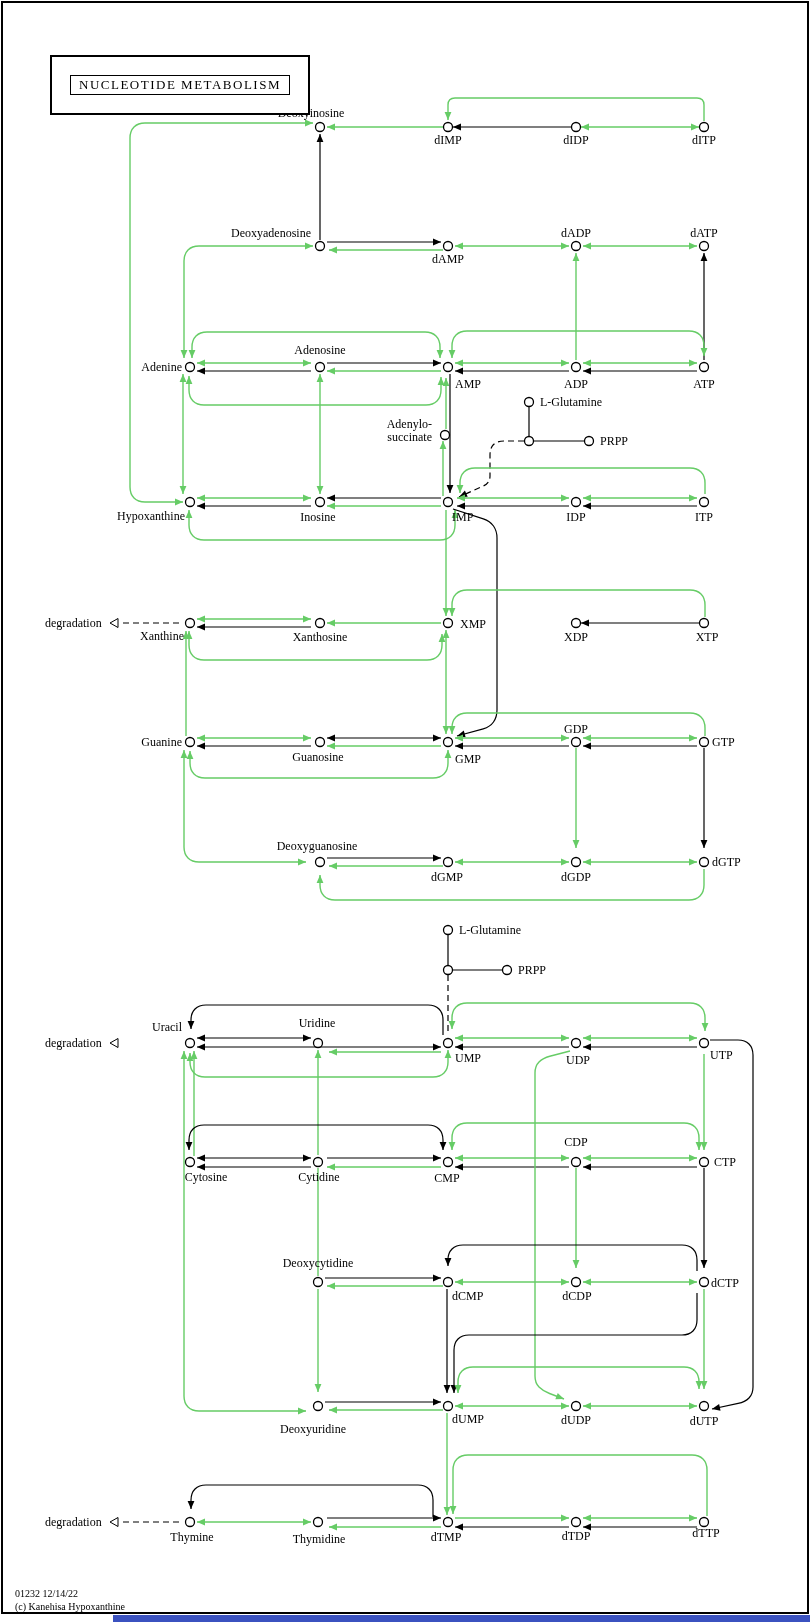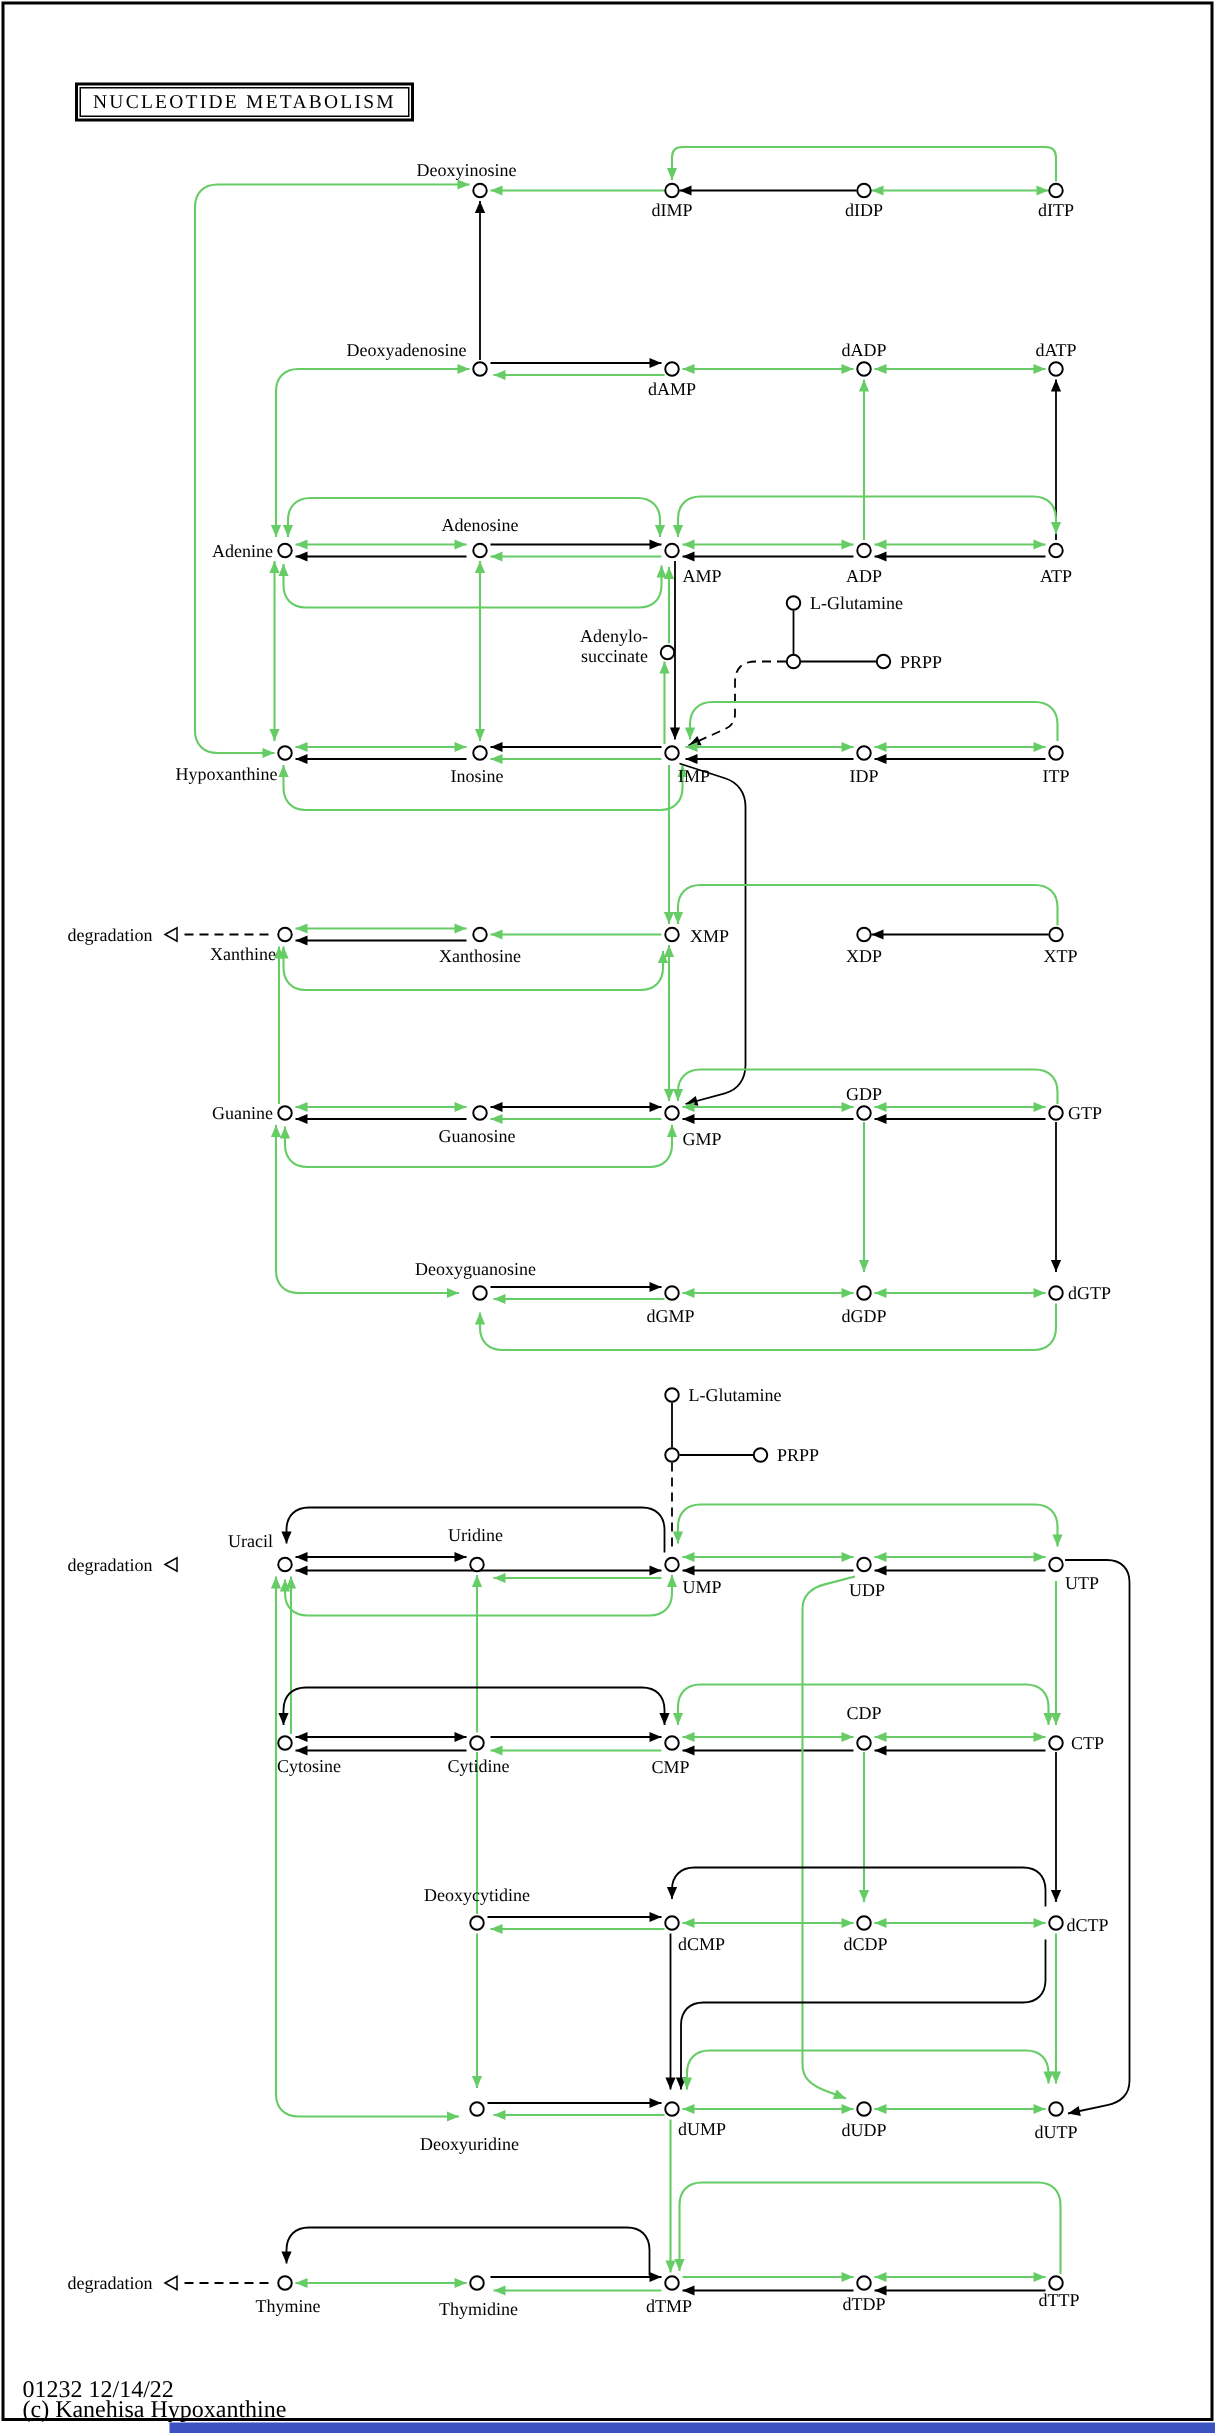--- a/index.html
+++ b/index.html
@@ -1,21 +1,21 @@
 <!DOCTYPE html>
 <html><head>
 <meta charset="utf-8">
 <style>
   html,body{margin:0;padding:0;background:#fff;}
   #stage{position:relative;width:810px;height:1622px;background:#fff;overflow:hidden;
          font-family:"Liberation Serif",serif;}
   #diagram-svg{position:absolute;left:0;top:0;}
-  #title-box{position:absolute;left:50px;top:55px;border:2px solid #000;padding:1px;background:#fff;z-index:5;}
+  #title-box{position:absolute;left:50px;top:55px;border:2px solid #000;padding:18px;background:#fff;z-index:5;}
   #title-box .inner{border:1px solid #000;padding:1px 8px;font-size:13px;letter-spacing:1.5px;white-space:nowrap;}
-  #footer{position:absolute;left:15px;top:1587px;font-size:16px;line-height:13px;z-index:5;}
+  #footer{position:absolute;left:15px;top:1587px;font-size:10px;line-height:13px;z-index:5;}
   #bottom-bar{position:absolute;left:113px;right:0;bottom:0;height:7px;z-index:6;}
   text{font-family:"Liberation Serif",serif;font-size:12px;fill:#000;}
 </style>
 </head>
 <body>
 
 <div id="stage">
   <svg id="diagram-svg" xmlns="http://www.w3.org/2000/svg" width="810" height="1622" viewBox="0 0 810 1622">
       <rect x="2" y="2" width="806" height="1611" fill="none" stroke="#000000" stroke-width="2"></rect>
       <path d="M571,127 L453,127" fill="none" stroke="#000000" stroke-width="1.2"></path>

